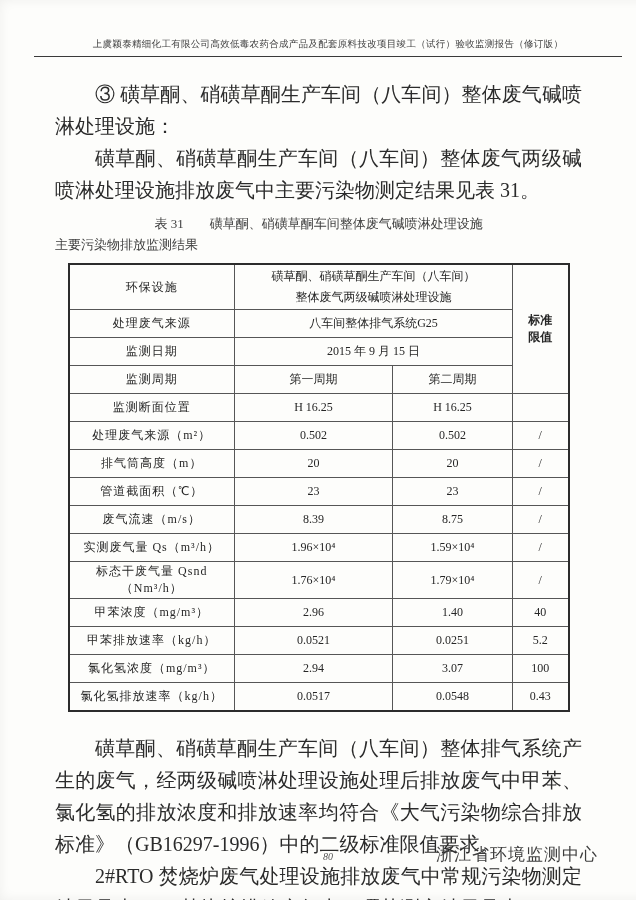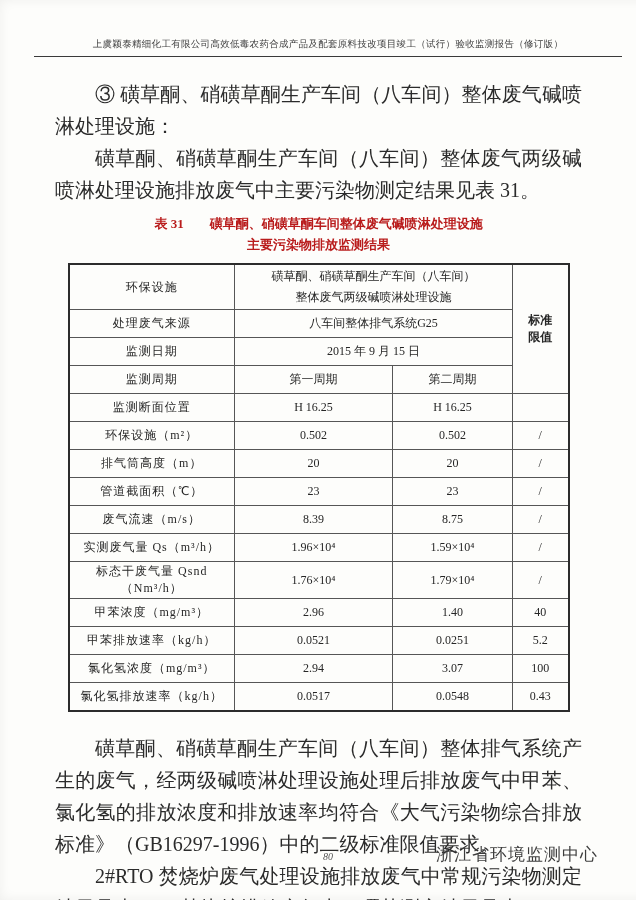--- a/index.html
+++ b/index.html
@@ -35,25 +35,25 @@
   .body-para{
     margin:0;
     font-size:20px;
     line-height:32px;
     text-align:justify;
     text-indent:2em;
     color:#2b2b2b;
   }
   .caption{
     margin-top:7px;
-    text-align:center;
-    font-weight:bold;
+    text-align:left;
+    font-weight:normal;
     font-size:13px;
     line-height:21px;
-    color:#b91c1c;
+    color:#404040;
   }
   .caption .cap-row{display:flex;justify-content:center;gap:26px;}
   table.monitor{
     width:500px;
     margin:8px auto 0 auto;
     border-collapse:collapse;
     table-layout:fixed;
     font-size:12px;
     color:#262626;
   }
@@ -141,21 +141,21 @@
             <td class="v1">第一周期</td>
             <td class="v2">第二周期</td>
           </tr>
           <tr class="grp">
             <td class="lbl">监测断面位置</td>
             <td class="v1">H 16.25</td>
             <td class="v2">H 16.25</td>
             <td></td>
           </tr>
           <tr class="no-top">
-            <td class="lbl">环保设施（m²）</td>
+            <td class="lbl">处理废气来源（m²）</td>
             <td class="v1">0.502</td>
             <td class="v2">0.502</td>
             <td>/</td>
           </tr>
           <tr class="no-top">
             <td class="lbl">排气筒高度（m）</td>
             <td class="v1">20</td>
             <td class="v2">20</td>
             <td>/</td>
           </tr>

